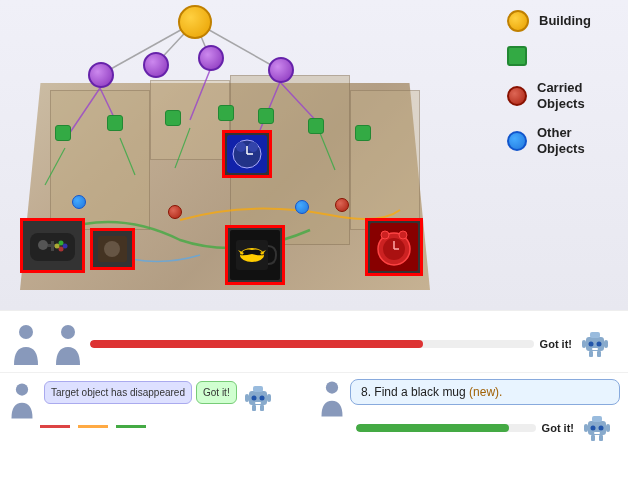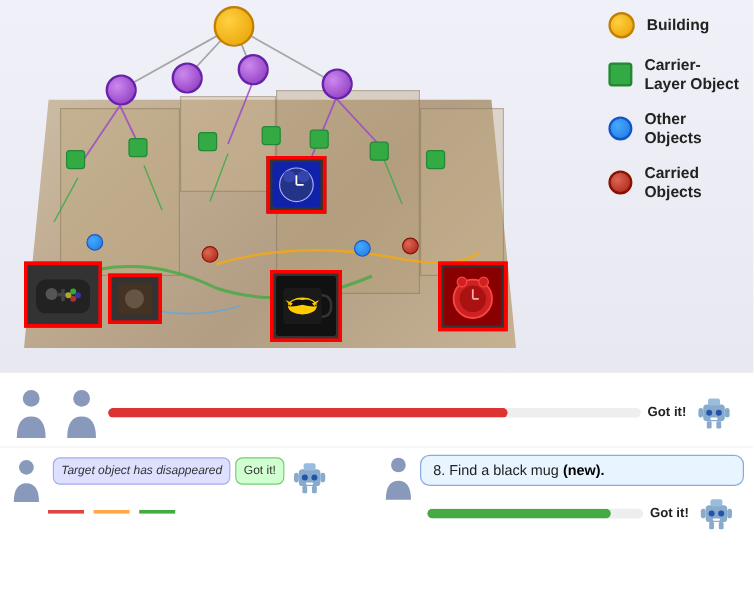--- a/index.html
+++ b/index.html
@@ -252,21 +252,21 @@
       line-height: 1.3;
     }
 
     .status-row {
       display: flex;
       gap: 4px;
       align-items: flex-start;
     }
 
     .orange-text { color: #e06000; font-style: italic; }
-    .new-text { color: #000000; font-weight: bold; text-align: right; }
+    .new-text { color: #a16207; font-weight: normal; text-align: right; }
 
     
     .cherry-icon {
       display: inline-block;
       width: 18px;
       height: 18px;
       border-radius: 50%;
       background: radial-gradient(circle at 35% 35%, #cc3333, #880000);
       vertical-align: middle;
       margin: 0 3px;
@@ -395,31 +395,30 @@
     <div id="legend">
 
       <div class="legend-item">
         <div class="legend-dot" style="background:radial-gradient(circle at 35% 35%, #ffd040, #e8a000);border:2px solid #c08000;"></div>
         <span class="legend-label">Building</span>
       </div>
 
 
       <div class="legend-item">
         <div style="width:20px;height:20px;background:#33aa44;border:2px solid #228833;border-radius:3px;margin-right:10px;flex-shrink:0;"></div>
-        <span class="legend-label">Carrier-Layer Object</span>
+      </div>
+
+      <div class="legend-item">
+        <div class="legend-dot" style="width:20px;height:20px;background:radial-gradient(circle at 35% 35%, #dd6655, #aa2211);border:2px solid #881100;"></div>
+        <span class="legend-label">Carried Objects</span>
       </div>
 
       <div class="legend-item">
         <div class="legend-dot" style="width:20px;height:20px;background:radial-gradient(circle at 35% 35%, #44aaff, #2277dd);border:2px solid #1155cc;"></div>
         <span class="legend-label">Other Objects</span>
-      </div>
-
-      <div class="legend-item">
-        <div class="legend-dot" style="width:20px;height:20px;background:radial-gradient(circle at 35% 35%, #dd6655, #aa2211);border:2px solid #881100;"></div>
-        <span class="legend-label">Carried Objects</span>
       </div>
     </div>
   </div>
 
   <div id="bottom-area">
 
     <div id="row1">
 
       <svg class="person-svg" width="32" height="42" viewBox="0 0 32 42">
         <circle cx="16" cy="9" r="7" fill="#8899bb"></circle>
@@ -457,21 +456,21 @@
     <div id="row2-3">
 
       <div id="left-status">
         <div class="status-row">
 
           <svg class="person-svg" width="28" height="38" viewBox="0 0 32 42" style="margin-right:4px;flex-shrink:0;">
             <circle cx="16" cy="9" r="7" fill="#8899bb"></circle>
             <path d="M 4 42 Q 4 24 16 24 Q 28 24 28 42Z" fill="#8899bb"></path>
           </svg>
 
-          <div class="status-box" style="background:#dde0ff;font-style:italic;">
+          <div class="status-box" style="background:#dde0ff;">
             <span>Target object has disappeared</span>
           </div>
 
 
           <div class="status-box" style="background:#d0ffd0;border-color:#77cc77;">
             <span>Got it!</span>
           </div>
 
           <svg width="34" height="34" viewBox="0 0 34 34">
             <rect x="8" y="10" width="18" height="14" rx="3" fill="#88aacc"></rect>

